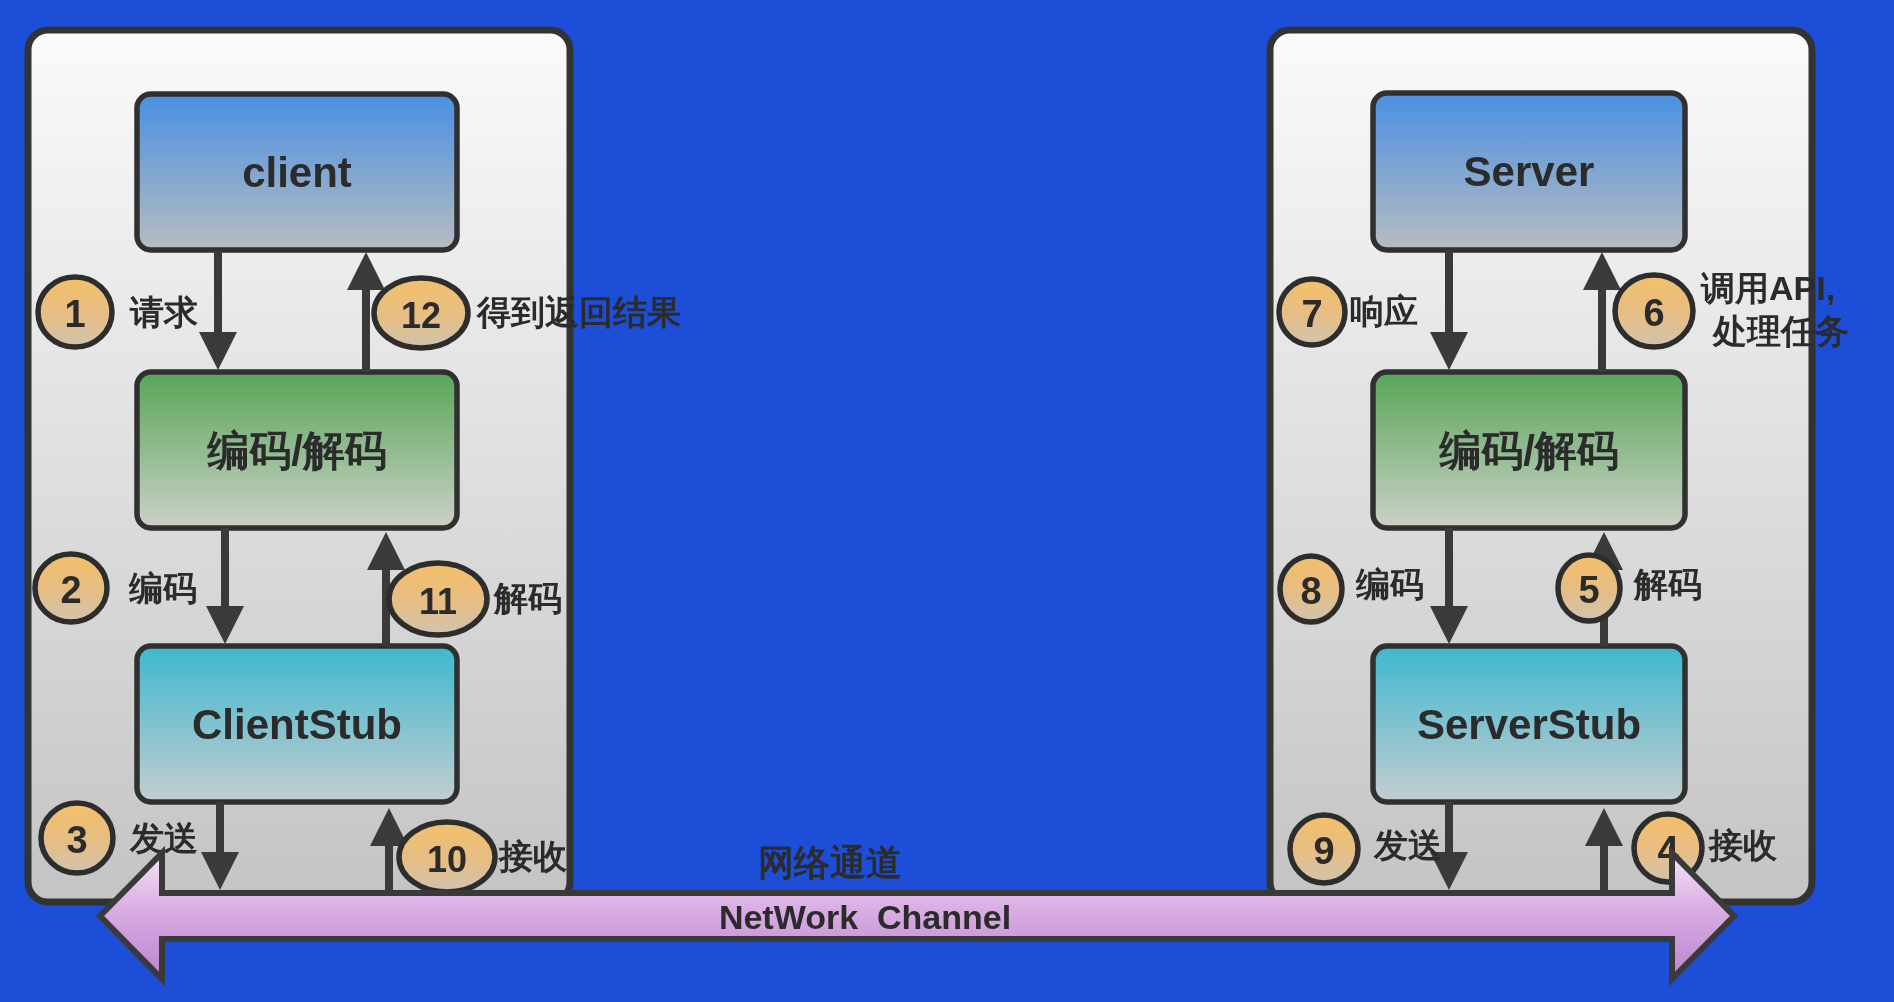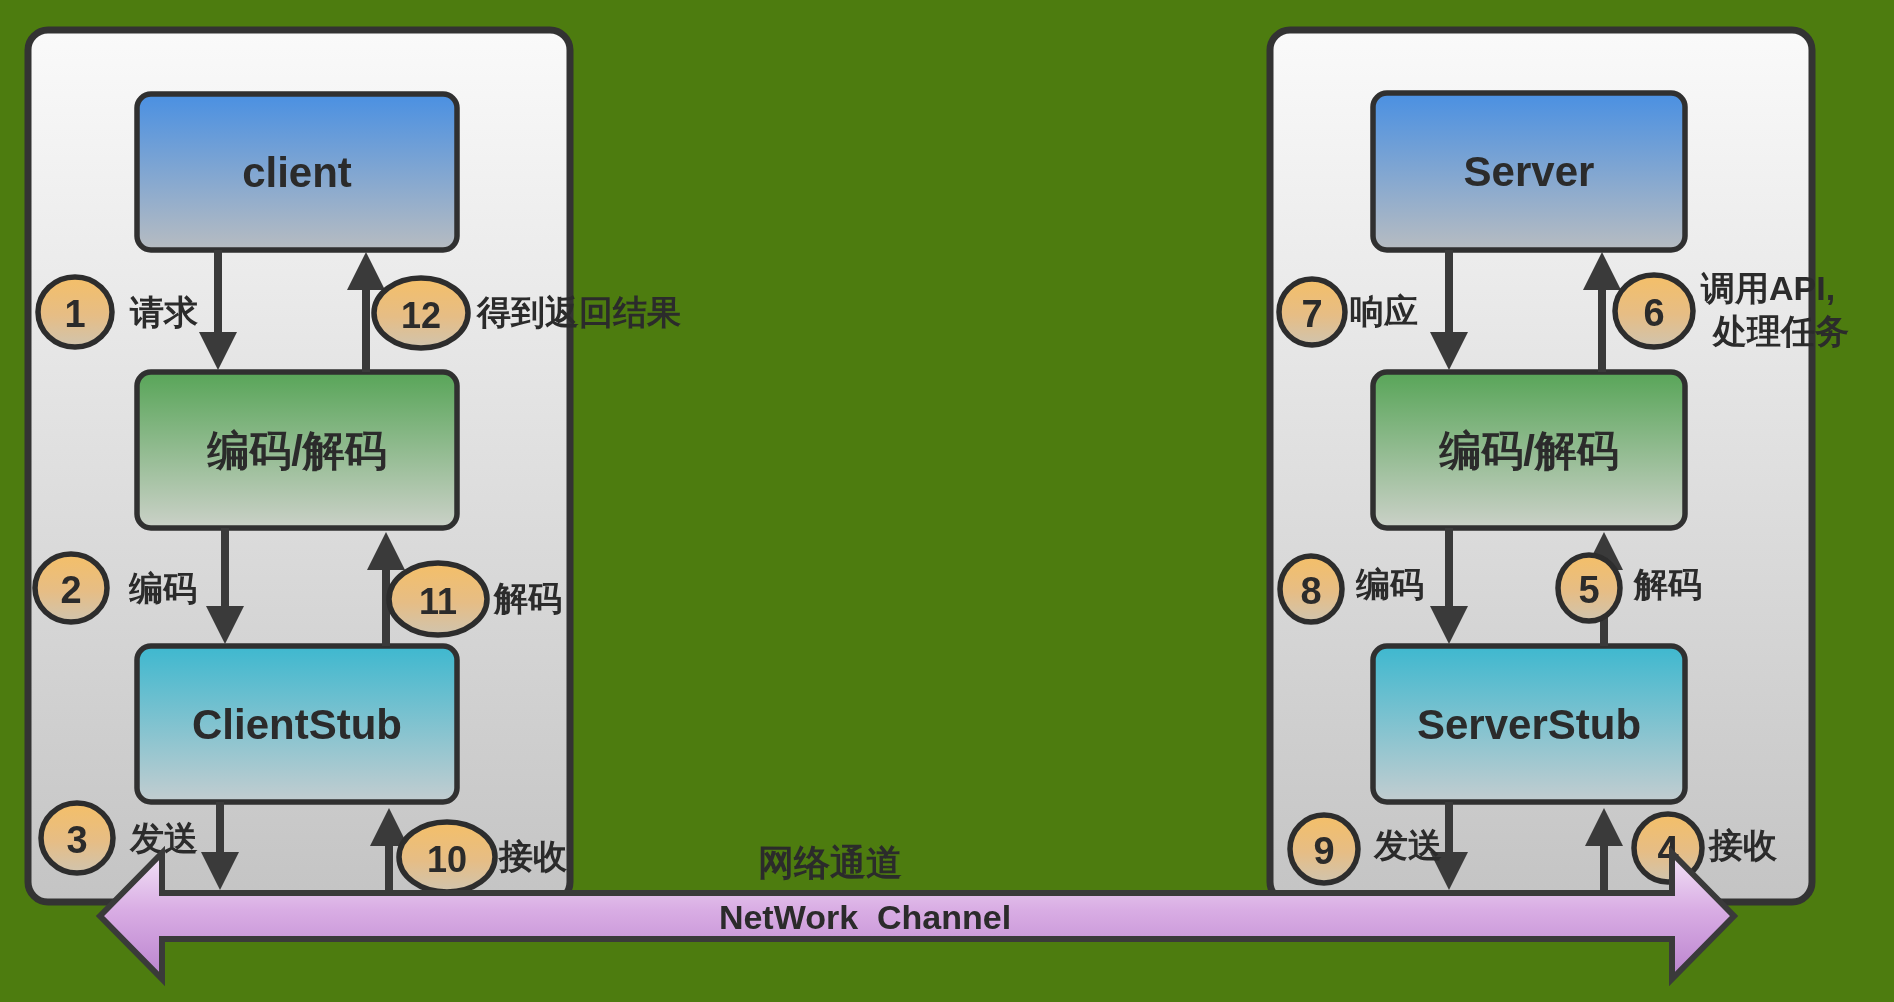--- a/index.html
+++ b/index.html
@@ -5,21 +5,21 @@
   html, body {
     margin: 0;
     padding: 0;
     background: #f0f0f0;
     font-family: "Liberation Sans", "DejaVu Sans", sans-serif;
   }
   .stage {
     position: relative;
     width: 1894px;
     height: 1002px;
-    background: #4d7c0f;
+    background: #1d4ed8;
     overflow: hidden;
   }
   svg { display: block; }
   text {
     font-family: "Liberation Sans", "DejaVu Sans", sans-serif;
     font-weight: bold;
     fill: #2b2b2b;
   }
   .box-label   { font-size: 42px; }
   .badge-num   { font-size: 38px; }

